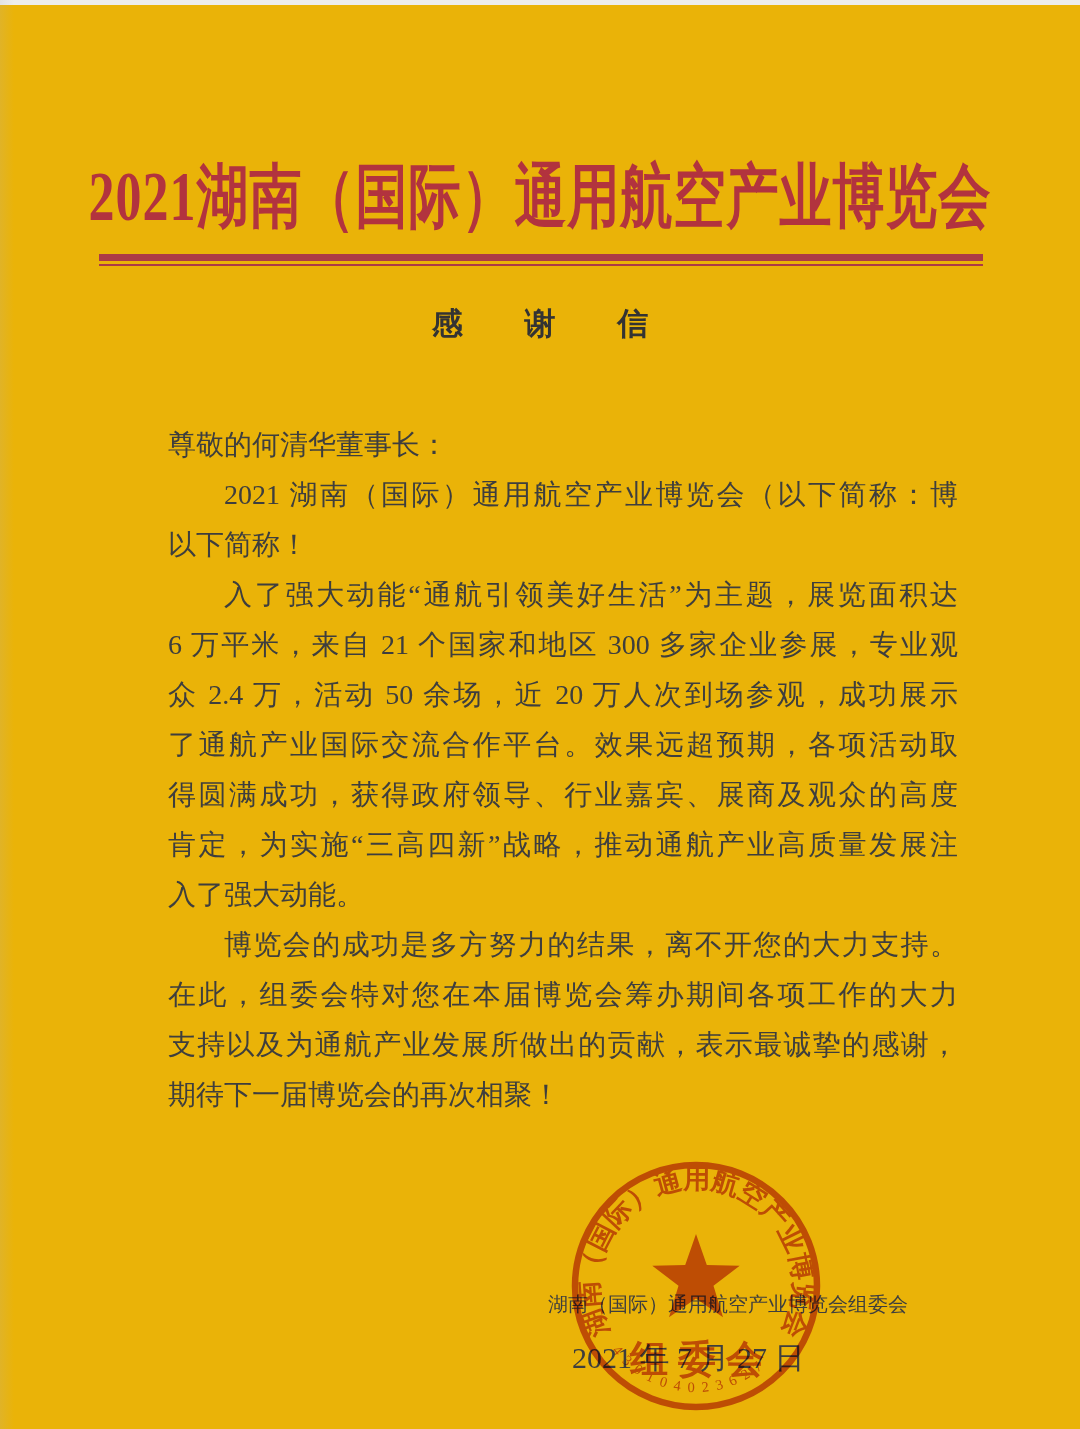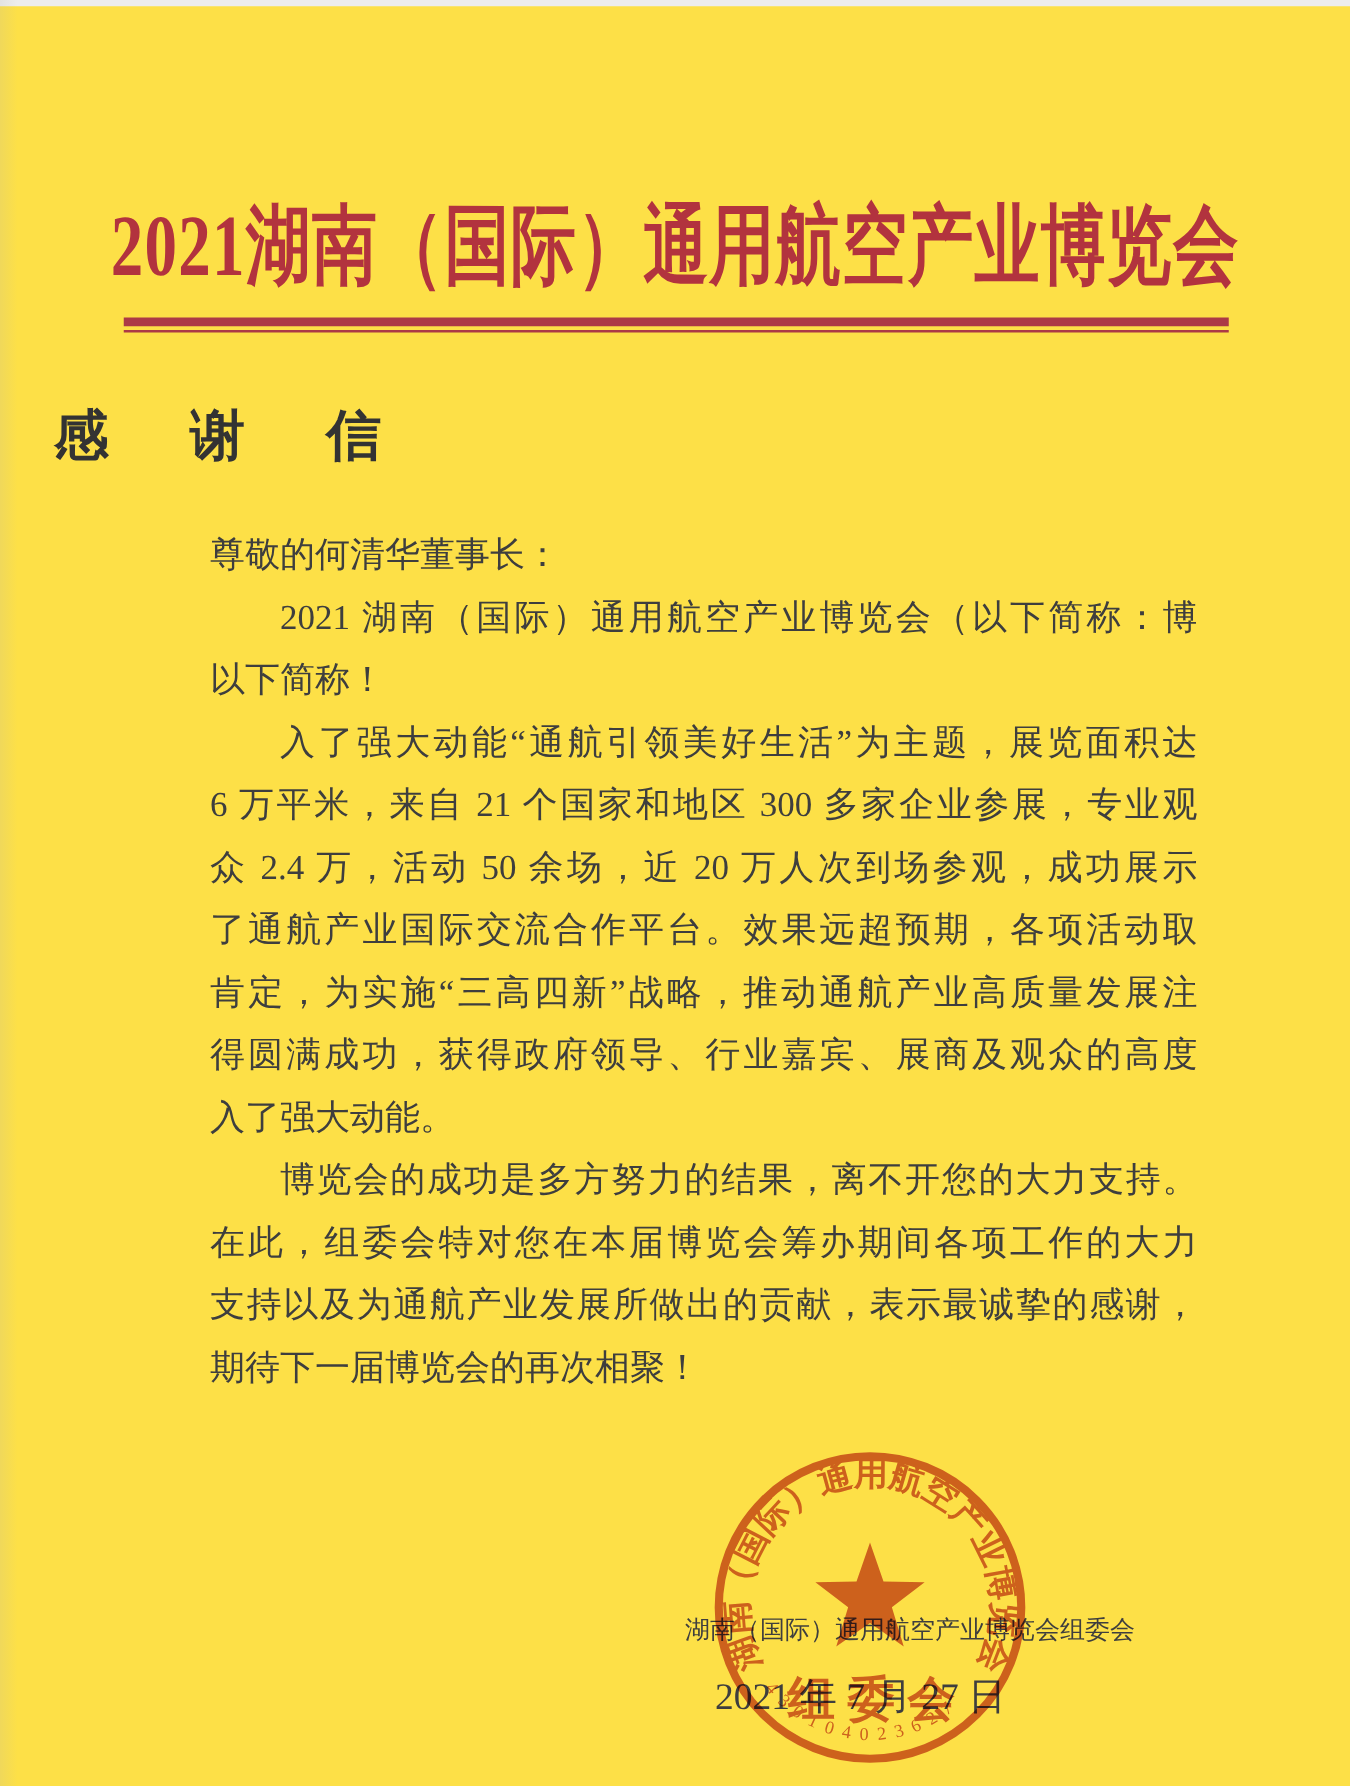--- a/index.html
+++ b/index.html
@@ -1,21 +1,21 @@
 <!DOCTYPE html>
 <html><head>
 <meta charset="utf-8">
 <style>
   html, body { margin: 0; padding: 0; background: #888; }
   .page {
     position: relative;
     width: 1080px;
     height: 1429px;
     margin: 0 auto;
-    background: #fde047;
+    background: #eab308;
     overflow: hidden;
     font-family: "Liberation Serif", "DejaVu Serif", serif;
   }
   .scan-top-strip {
     position: absolute; top: 0; left: 0; right: 0; height: 5px;
     background: #ededec;
   }
   .scan-left-shade {
     position: absolute; top: 0; left: 0; bottom: 0; width: 14px;
     background: linear-gradient(to right, rgba(180,180,180,0.18), rgba(180,180,180,0));
@@ -32,23 +32,23 @@
     transform: scaleY(1.34);
     transform-origin: center top;
     white-space: nowrap;
   }
   .rule { position: absolute; top: 254px; left: 99px; width: 884px; }
   .rule-thick { height: 7px; background: #ac3a46; }
   .rule-thin  { height: 2px; background: #ac3a46; margin-top: 3px; }
   .heading {
     position: absolute;
     top: 303px; left: 0; right: 0;
-    margin: 16px;
-    text-align: left;
-    font-size: 44px;
+    margin: 0;
+    text-align: center;
+    font-size: 31px;
     font-weight: bold;
     letter-spacing: 27px;
     padding-left: 27px;
     color: #333333;
   }
   .letter-body {
     position: absolute;
     top: 420px; left: 150px; width: 790px;
     font-size: 28px;
     line-height: 50px;
@@ -115,22 +115,22 @@
     <div class="line plain">尊敬的何清华董事长：</div>
     <div>
         <div class="line indent">2021 湖南（国际）通用航空产业博览会（以下简称：博</div>
         <div class="line last">以下简称！</div>
       </div>
     <div>
         <div class="line indent">入了强大动能“通航引领美好生活”为主题，展览面积达</div>
         <div class="line">6 万平米，来自 21 个国家和地区 300 多家企业参展，专业观</div>
         <div class="line">众 2.4 万，活动 50 余场，近 20 万人次到场参观，成功展示</div>
         <div class="line">了通航产业国际交流合作平台。效果远超预期，各项活动取</div>
+        <div class="line">得圆满成功，获得政府领导、行业嘉宾、展商及观众的高度</div>
         <div class="line">肯定，为实施“三高四新”战略，推动通航产业高质量发展注</div>
-        <div class="line">得圆满成功，获得政府领导、行业嘉宾、展商及观众的高度</div>
         <div class="line last">入了强大动能。</div>
       </div>
     <div>
         <div class="line indent">博览会的成功是多方努力的结果，离不开您的大力支持。</div>
         <div class="line">在此，组委会特对您在本届博览会筹办期间各项工作的大力</div>
         <div class="line">支持以及为通航产业发展所做出的贡献，表示最诚挚的感谢，</div>
         <div class="line last">期待下一届博览会的再次相聚！</div>
       </div>
   </div>
 

